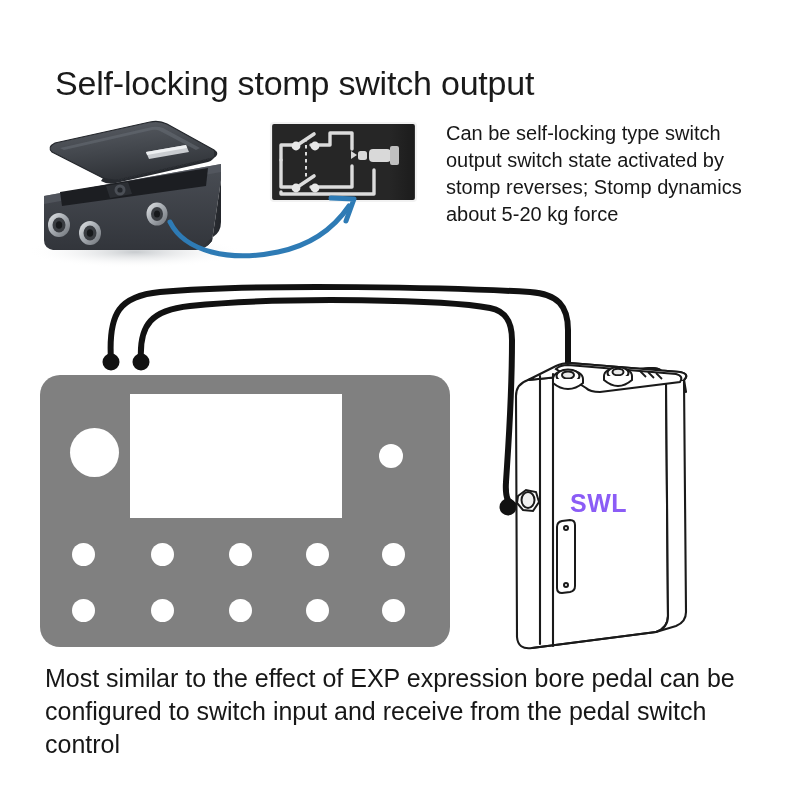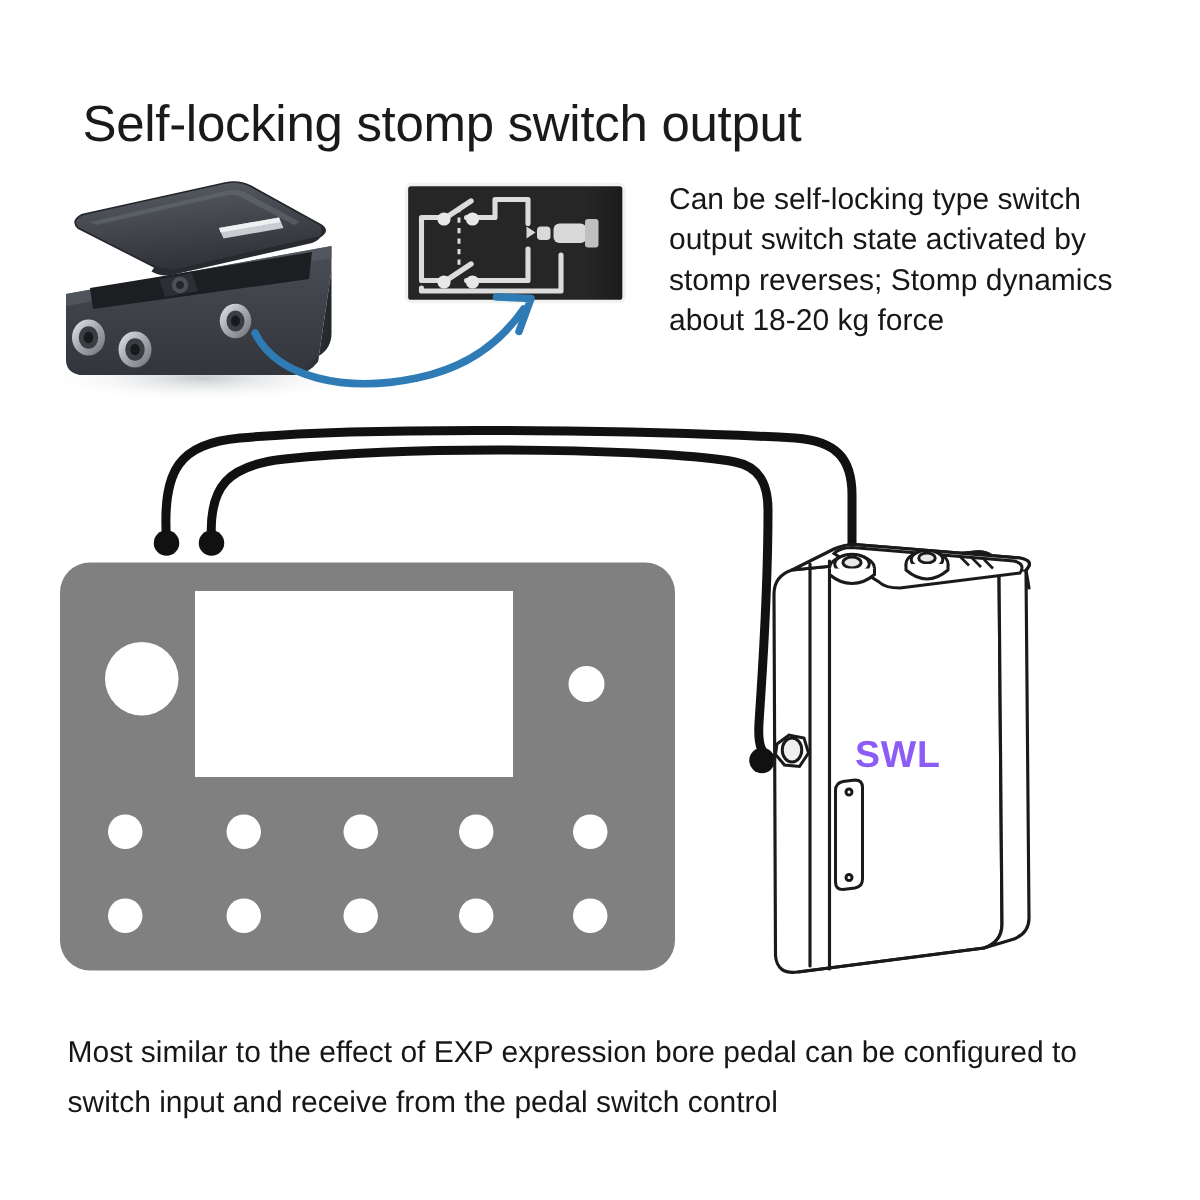--- a/index.html
+++ b/index.html
@@ -41,25 +41,24 @@
     font-size: 20px;
     line-height: 27px;
     color: #171717;
     font-weight: 400;
   }
   #caption {
     position: absolute;
     left: 45px;
     top: 662px;
     width: 690px;
-    font-size: 20px;
+    font-size: 25px;
     line-height: 33px;
     color: #171717;
     font-weight: 400;
-    margin-top: 24px;
   }
   #swl-label {
     position: absolute;
     left: 570px;
     top: 489px;
     font-size: 25px;
     font-weight: 700;
     color: #8b5cf6;
     letter-spacing: 0.5px;
   }
@@ -220,21 +219,21 @@
     <rect x="358" y="151" width="9" height="9" rx="2.5" fill="#d9d9d9"></rect>
     <rect x="369" y="149" width="22" height="13" rx="4" fill="#d9d9d9"></rect>
     <rect x="390" y="146" width="9" height="19" rx="2" fill="#bfbfbf"></rect>
   </svg>
 
   <svg class="art" viewBox="0 0 800 800">
     <path d="M170,222 C185,252 230,262 278,252 C312,245 334,228 349,206" fill="none" stroke="#2E7BB5" stroke-width="5" stroke-linecap="round"></path>
     <path d="M331,198 L354,199 L346,221" fill="none" stroke="#2E7BB5" stroke-width="5" stroke-linecap="round" stroke-linejoin="round"></path>
   </svg>
 
-  <div id="desc">Can be self-locking type switch output switch state activated by stomp reverses; Stomp dynamics about 18-20 kg force</div>
+  <div id="desc">Can be self-locking type switch output switch state activated by stomp reverses; Stomp dynamics about 5-20 kg force</div>
 
   <svg class="art" viewBox="0 0 800 800">
     <g fill="none" stroke="#111111" stroke-width="6" stroke-linecap="round">
 
       <path d="M111,360 C108,312 120,296 160,292 C260,283 460,288 530,292
                C558,294 568,306 568,330 C568,348 568,362 568,372"></path>
 
       <path d="M141,360 C139,324 152,310 190,306 C290,296 448,300 490,308
                C506,311 512,322 512,340 C512,400 508,450 506,482
                C505,498 508,504 516,506"></path>

